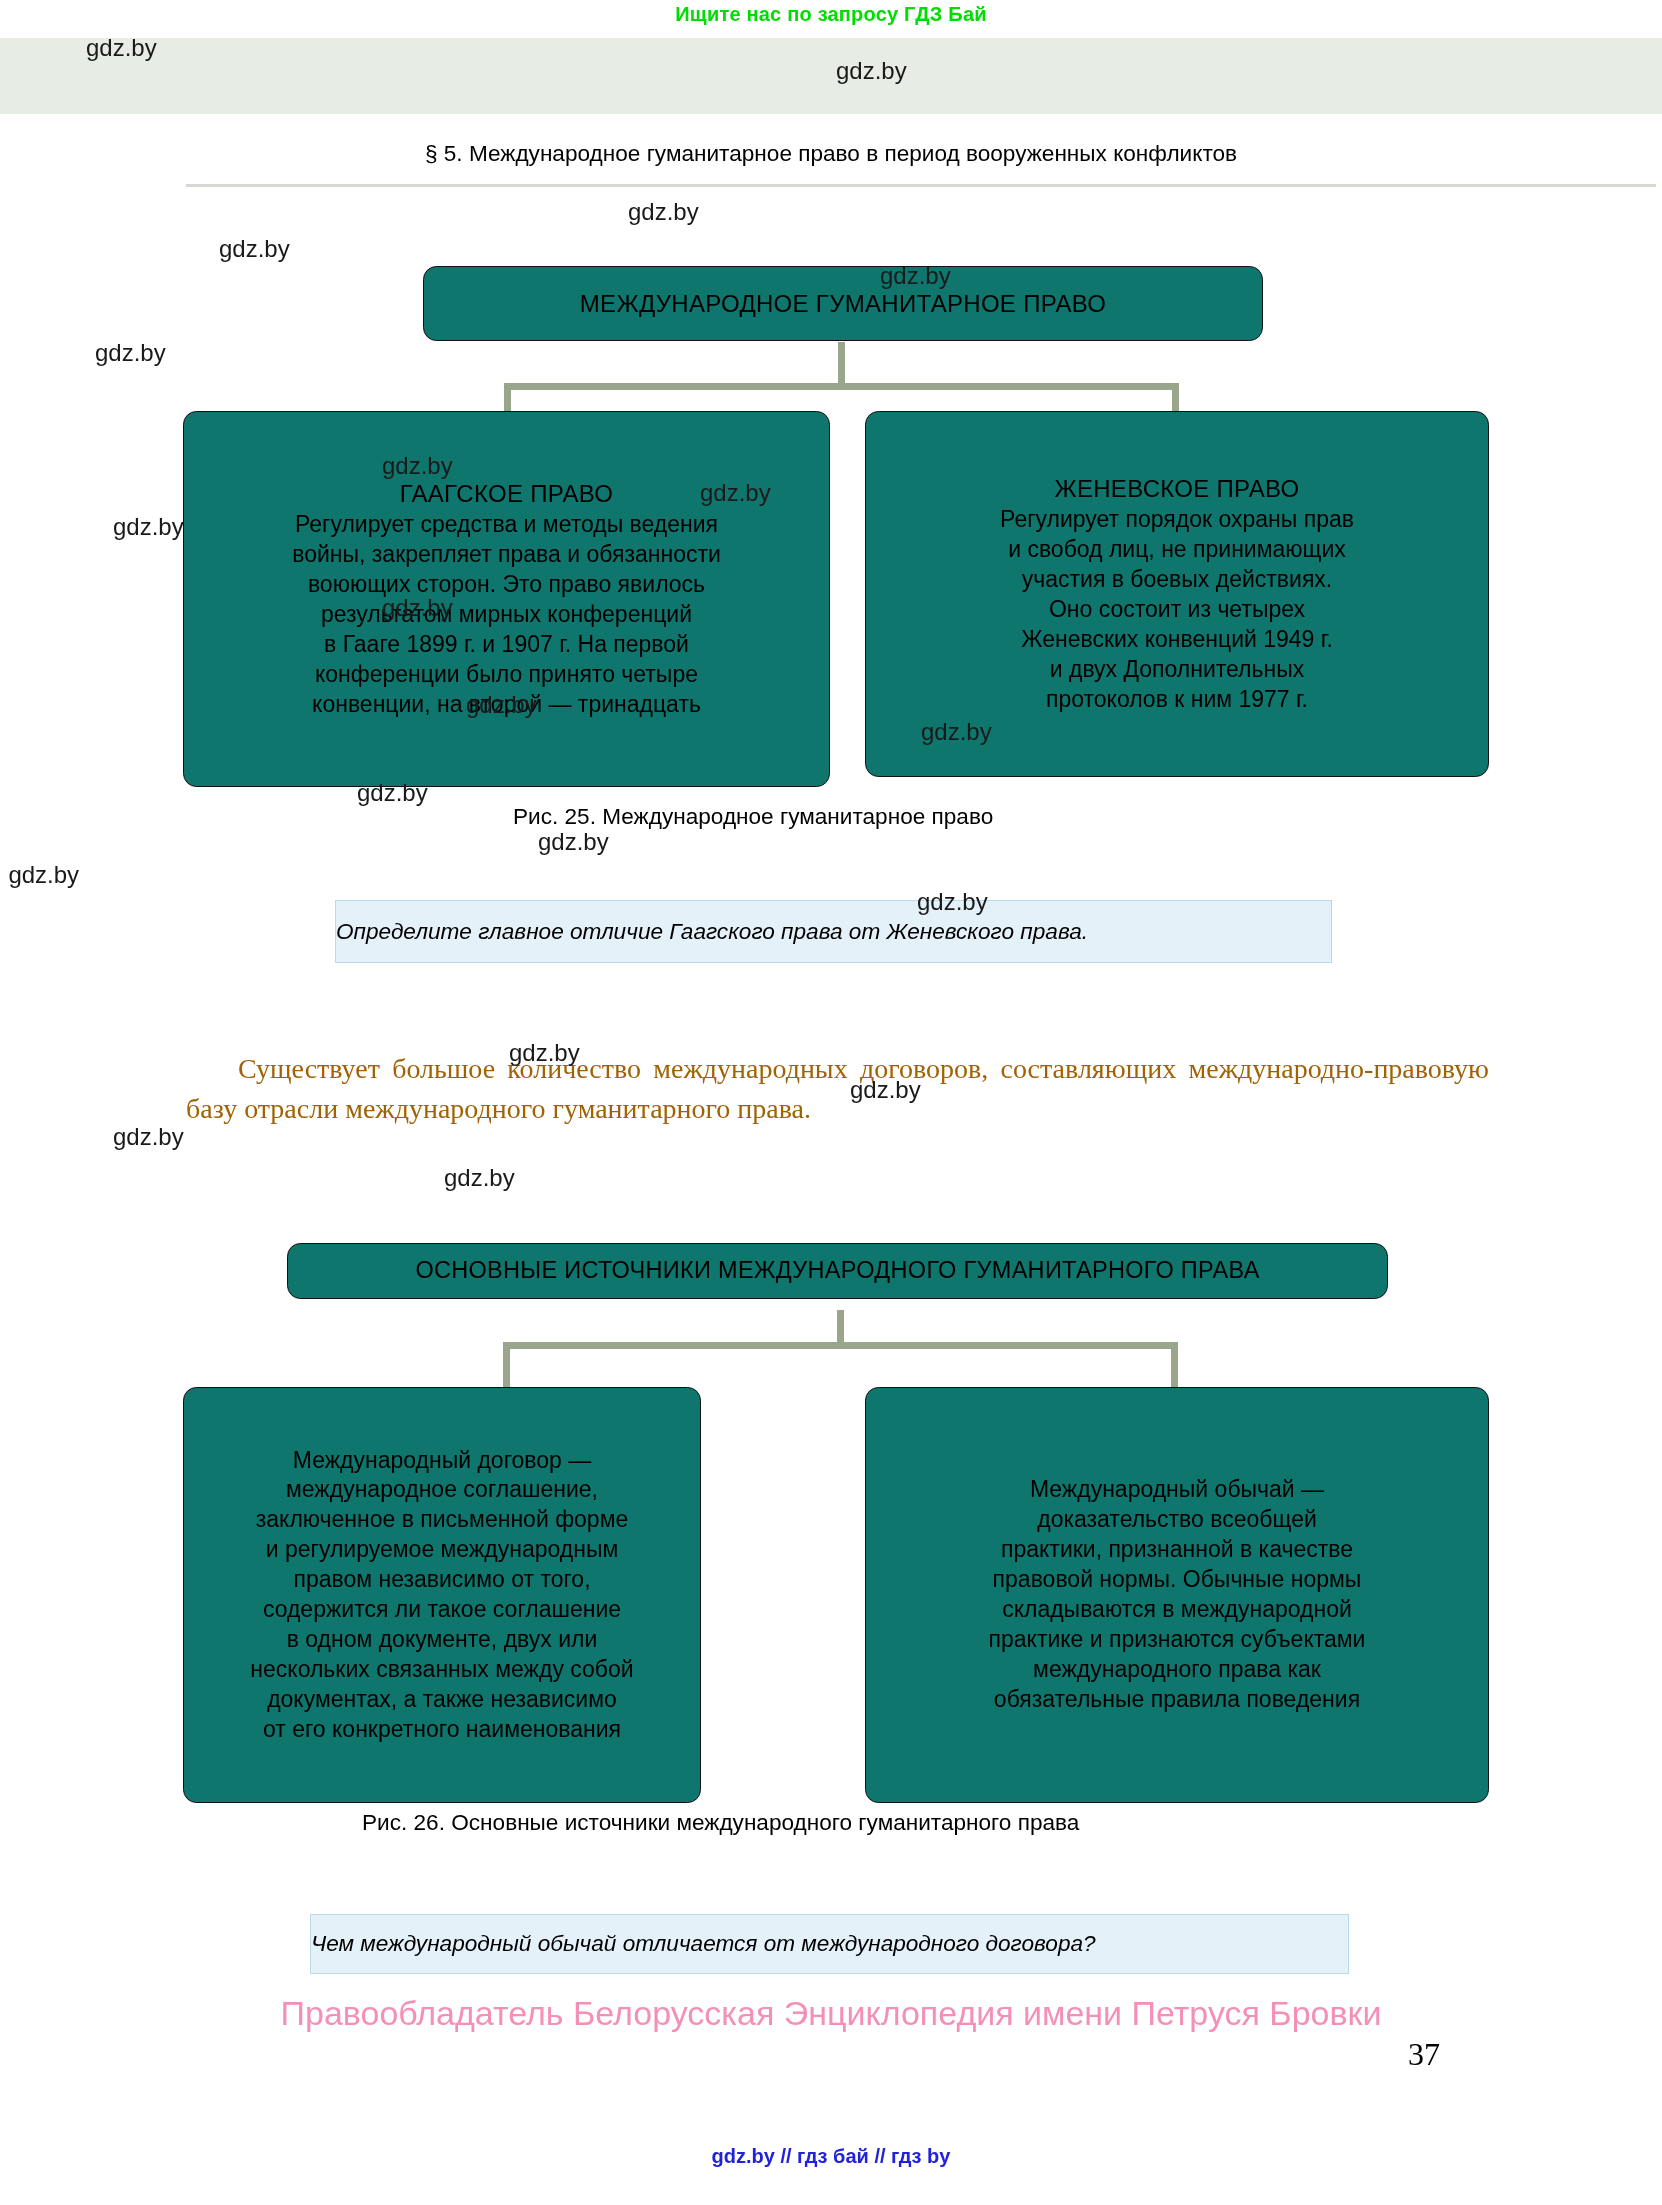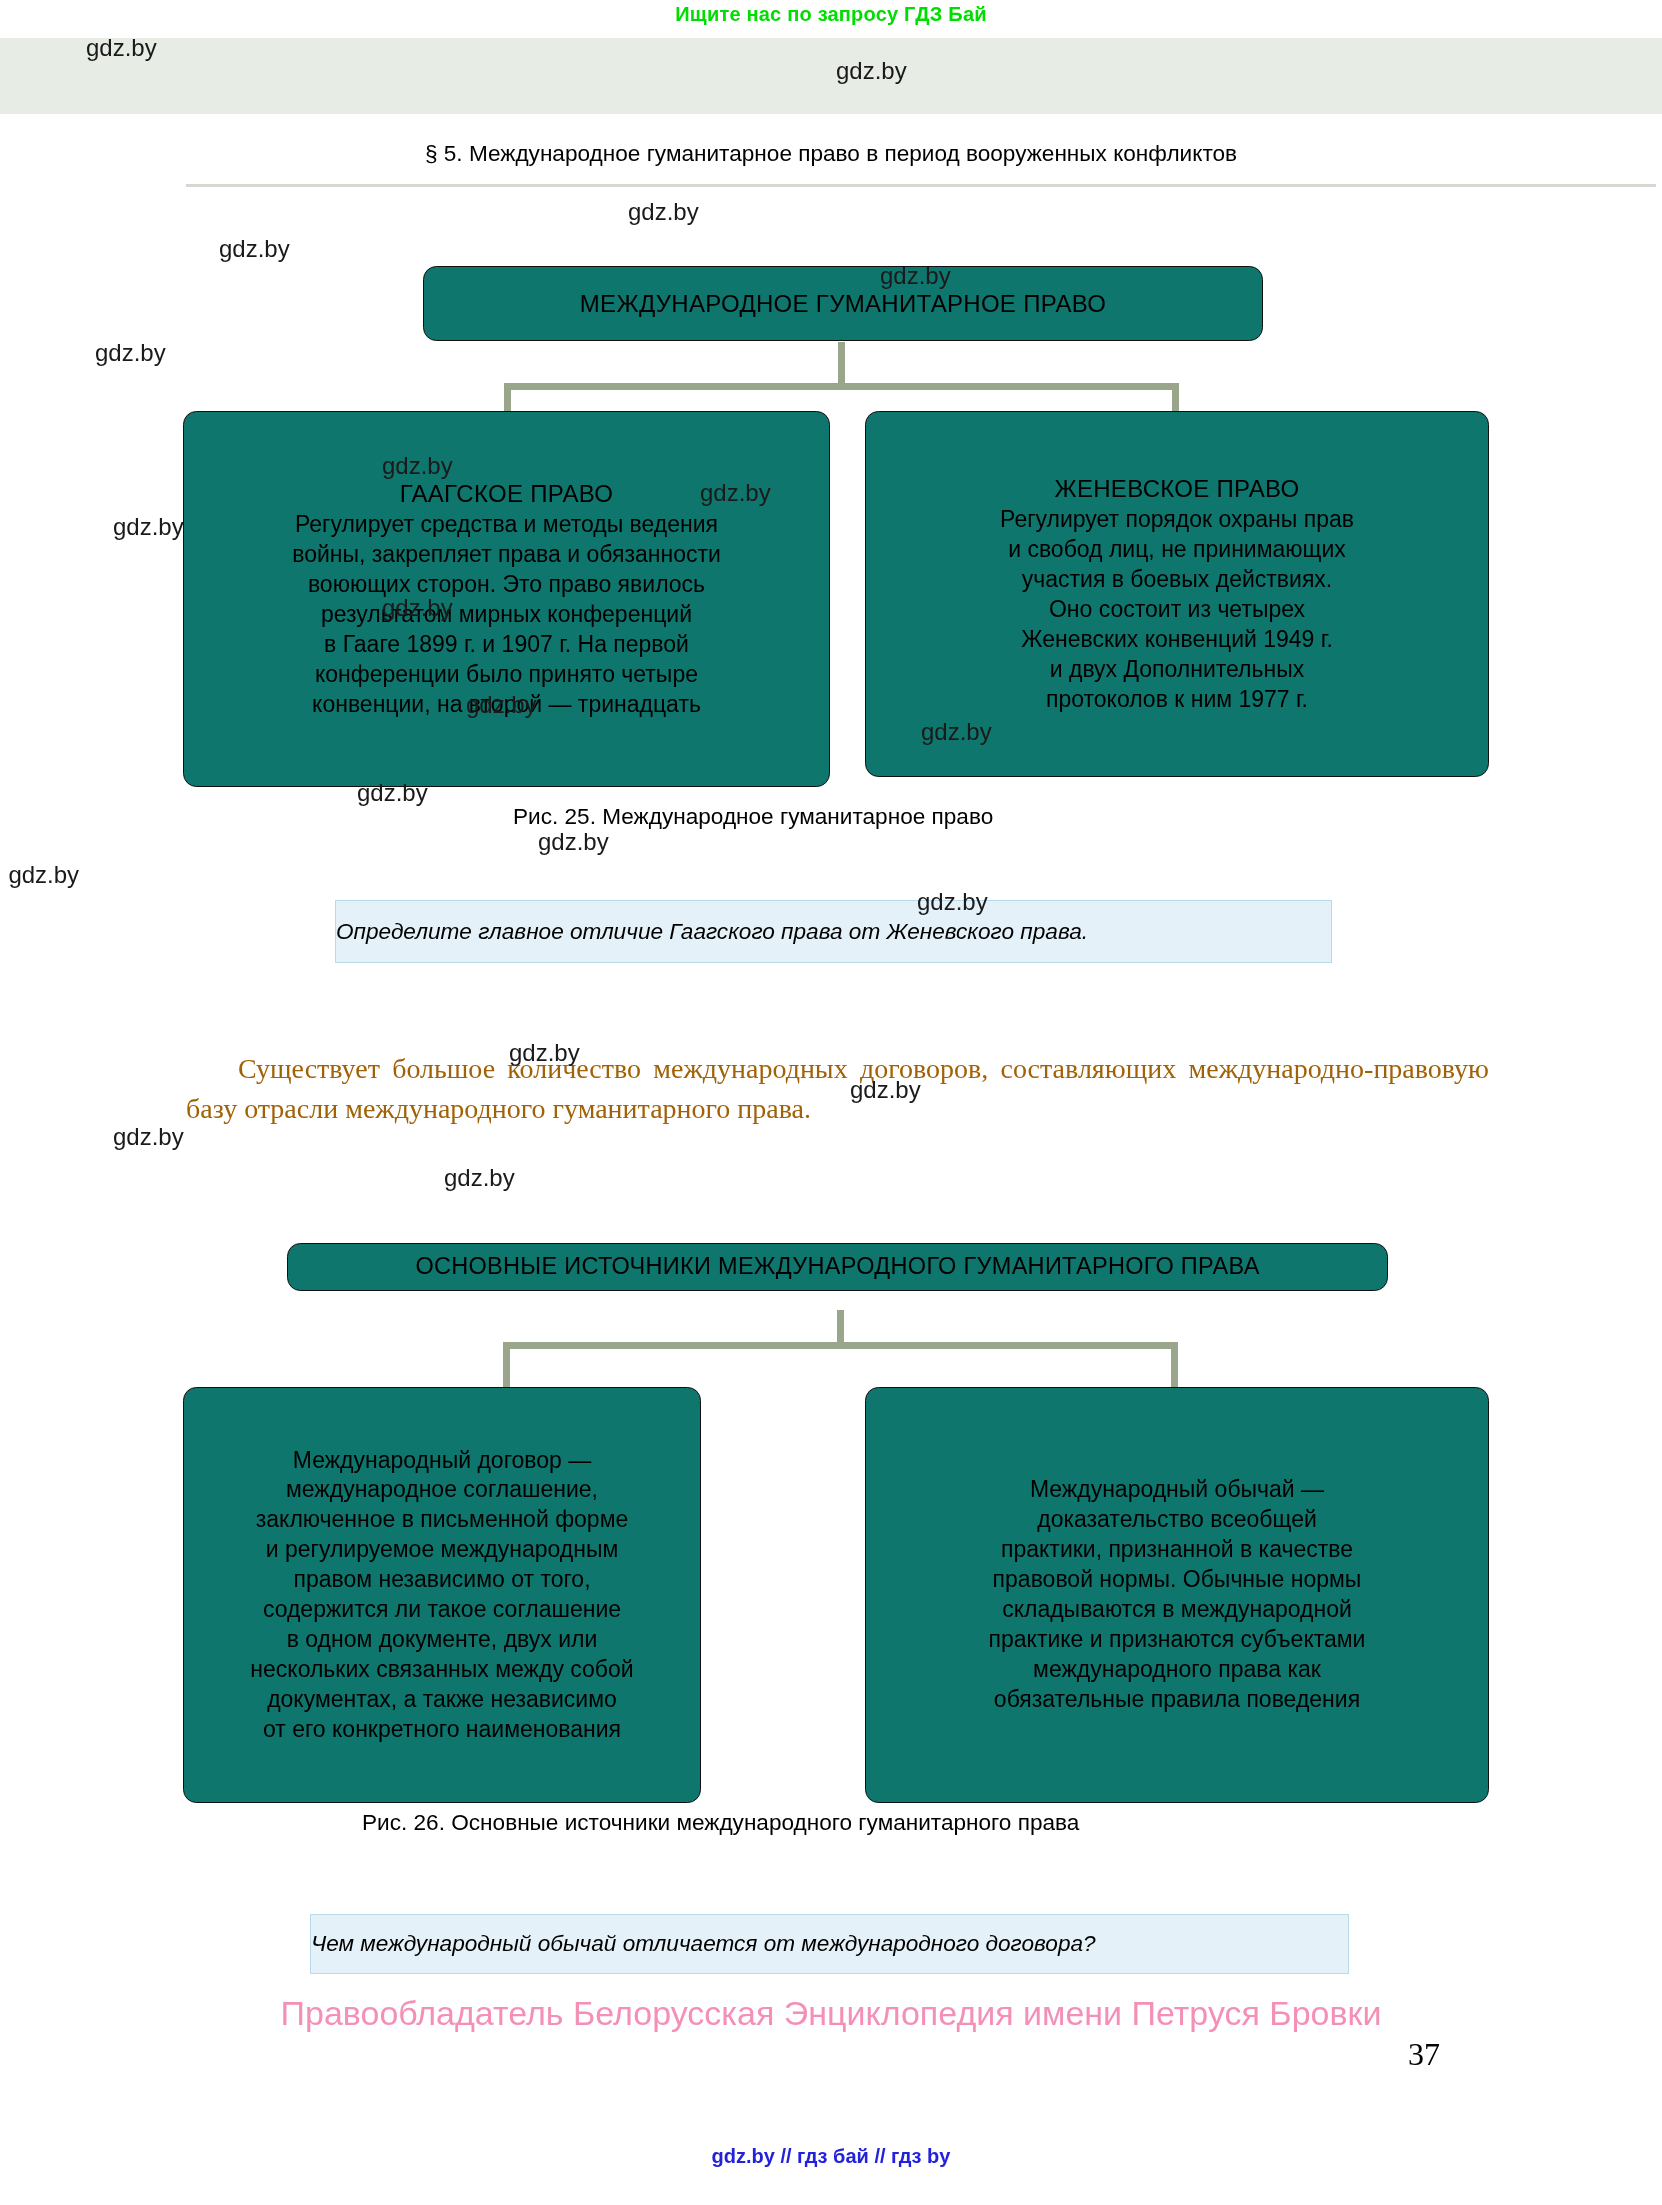--- a/index.html
+++ b/index.html
@@ -232,21 +232,21 @@
 </div>
 
 <div class="fig-caption" style="left:513px; top:804px;">Рис. 25. Международное гуманитарное право</div>
 
 <div class="question-box" style="left:335px; top:900px; width:997px; height:63px;">
   <div class="question-text">Определите главное отличие Гаагского права от Женевского права.</div>
 </div>
 
 <div class="body-paragraph" style="top:1049px;">Существует большое количество международных договоров, составляющих международно-правовую базу отрасли международного гуманитарного права.</div>
 
-<div class="node" style="left:287px; top:1243px; width:1101px; height:48px;">
+<div class="node" style="left:287px; top:1243px; width:1101px; height:56px;">
   <div class="node-title wide">ОСНОВНЫЕ ИСТОЧНИКИ МЕЖДУНАРОДНОГО ГУМАНИТАРНОГО ПРАВА</div>
 </div>
 
 <div class="conn" style="left:837px; top:1310px; width:6.7px; height:34px;"></div>
 <div class="conn" style="left:503px; top:1342px; width:675px; height:6.7px;"></div>
 <div class="conn" style="left:503px; top:1342px; width:6.7px; height:46px;"></div>
 <div class="conn" style="left:1171px; top:1342px; width:6.7px; height:46px;"></div>
 
 <div class="node" style="left:183px; top:1387px; width:518px; height:416px;">
   <div class="node-body only">Международный договор —

